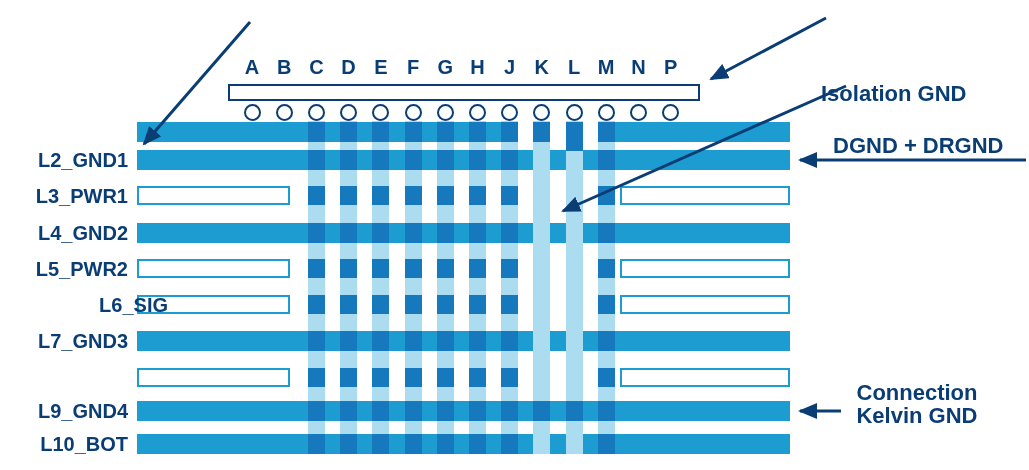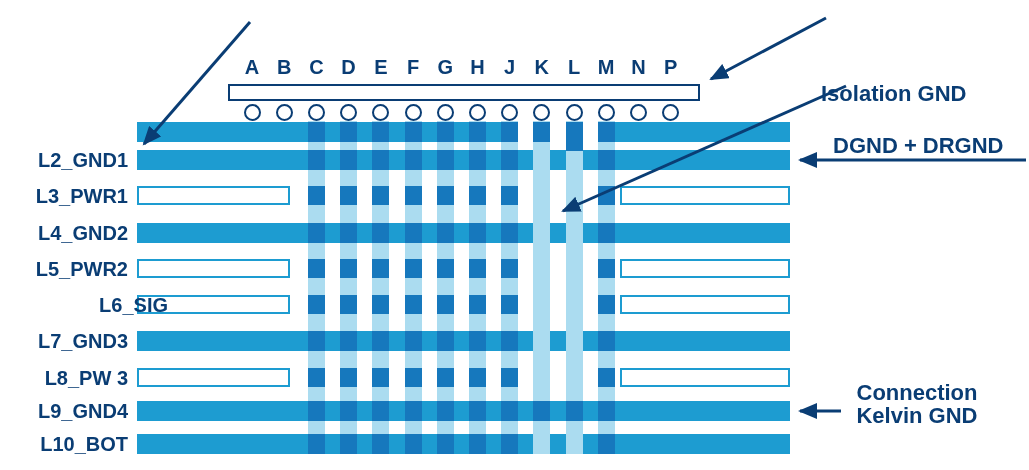--- a/index.html
+++ b/index.html
@@ -177,21 +177,20 @@
       <div class="letter" style="left: 559px; top: 56px; width: 30px;">L</div>
       <div class="letter" style="left: 591.2px; top: 56px; width: 30px;">M</div>
       <div class="letter" style="left: 623.4px; top: 56px; width: 30px;">N</div>
       <div class="letter" style="left: 655.6px; top: 56px; width: 30px;">P</div>
       <div class="llabel" style="left: 0px; top: 148px; width: 128px;">L2_GND1</div>
       <div class="llabel" style="left: 0px; top: 183.5px; width: 128px;">L3_PWR1</div>
       <div class="llabel" style="left: 0px; top: 221px; width: 128px;">L4_GND2</div>
       <div class="llabel" style="left: 0px; top: 256.5px; width: 128px;">L5_PWR2</div>
       <div class="llabel" style="left: 0px; top: 292.5px; width: 128px; margin-left: 40px;">L6_SIG</div>
       <div class="llabel" style="left: 0px; top: 329px; width: 128px;">L7_GND3</div>
-      <div class="llabel" style="left: 0px; top: 365.5px; width: 128px;">L8_PW 3</div>
       <div class="llabel" style="left: 0px; top: 399px; width: 128px;">L9_GND4</div>
       <div class="llabel" style="left: 0px; top: 432px; width: 128px;">L10_BOT</div>
     </div>
 
   <svg class="arrows" width="1029" height="470" viewBox="0 0 1029 470">
     <defs>
       <marker id="ah" markerUnits="userSpaceOnUse" markerWidth="20" markerHeight="16" refX="17" refY="8" orient="auto">
         <path d="M0,0 L19,8 L0,16 Z"></path>
       </marker>
     </defs>

